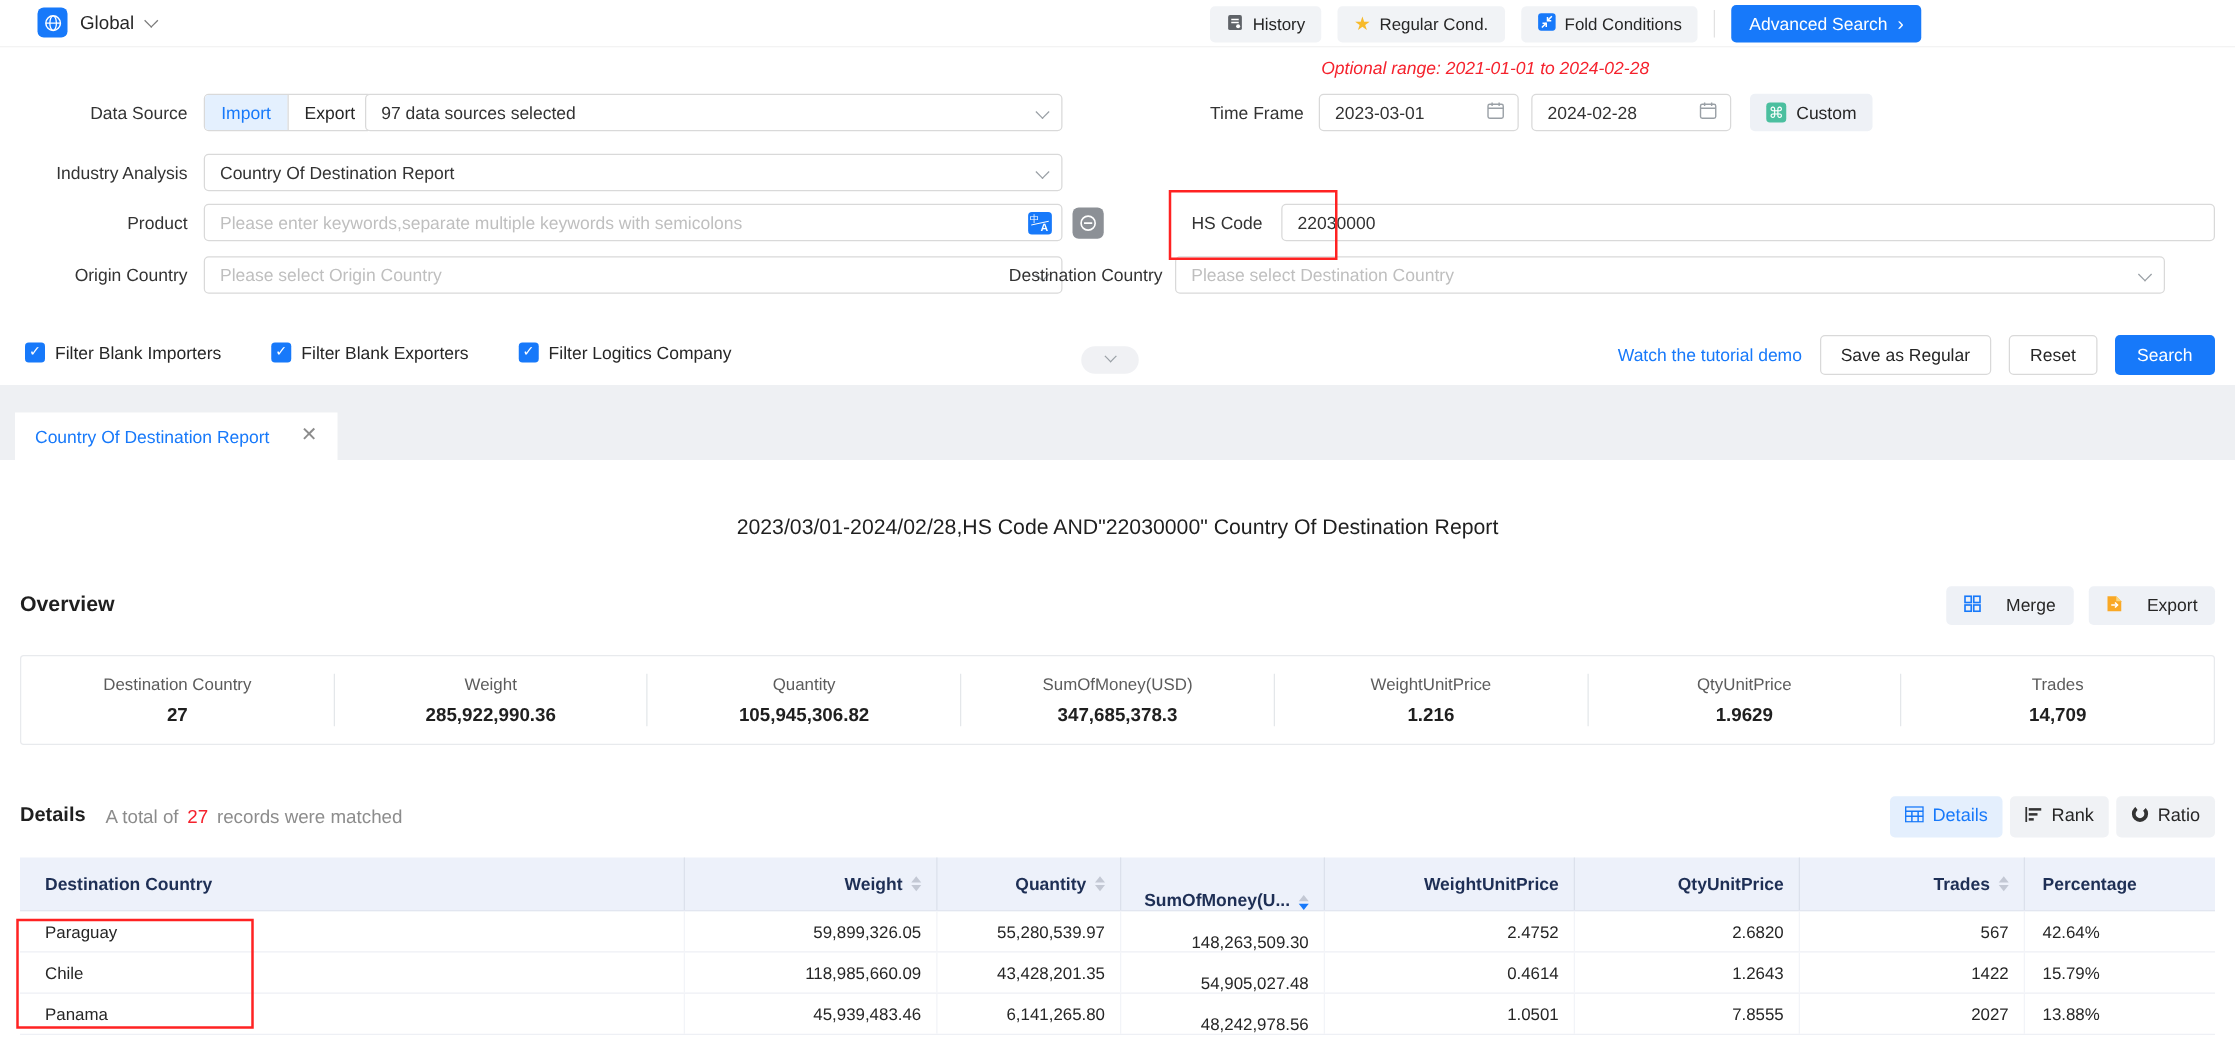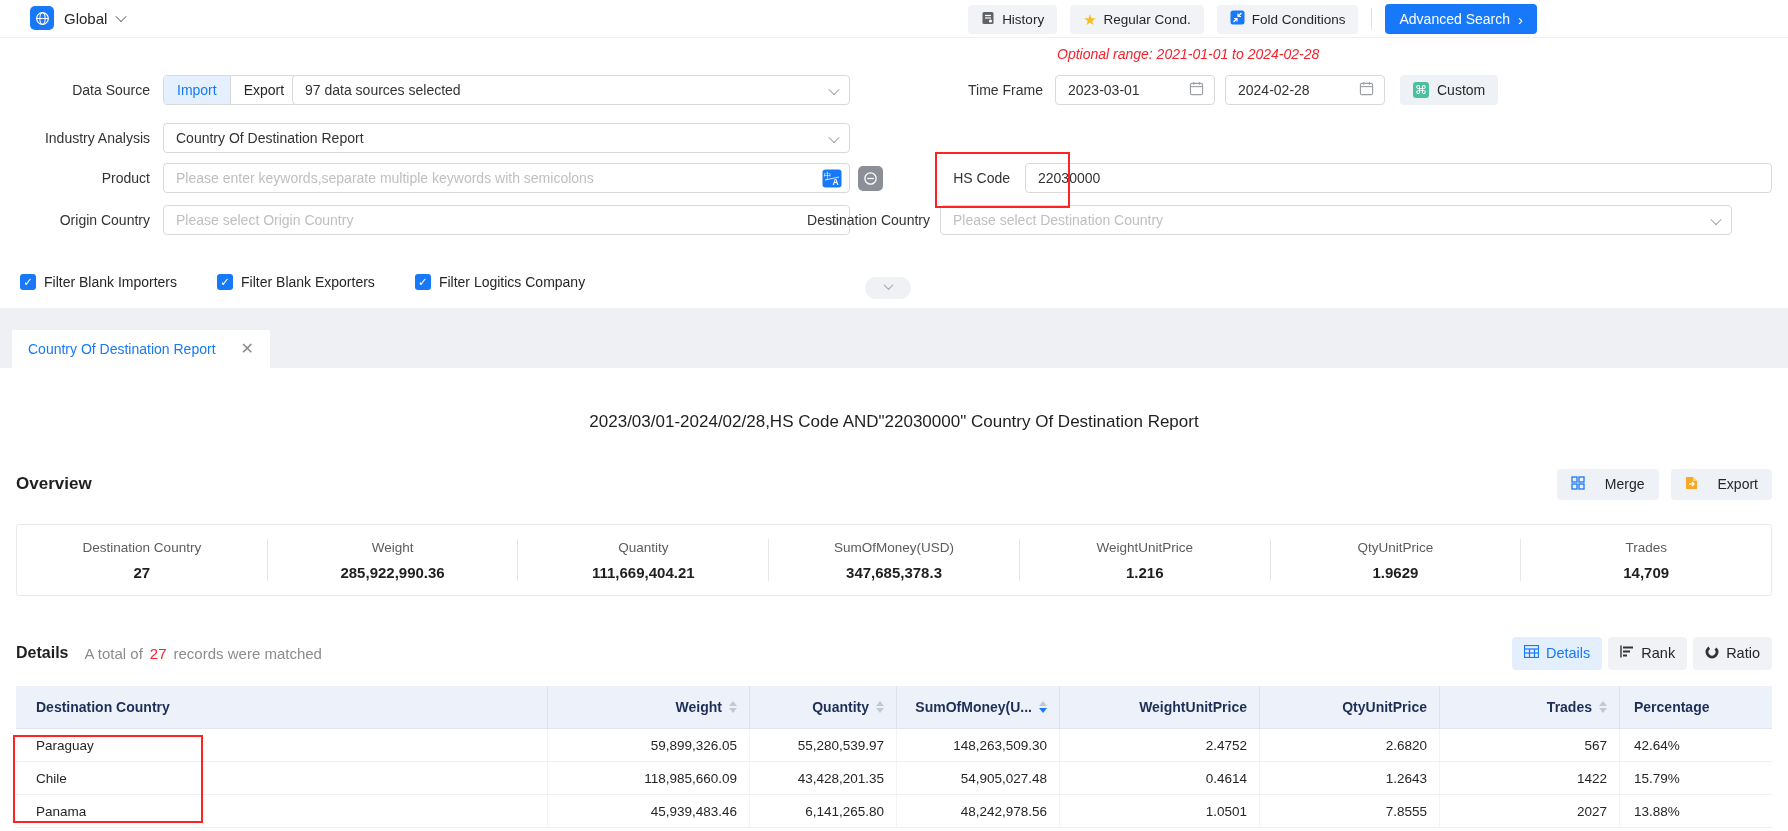--- a/index.html
+++ b/index.html
@@ -76,21 +76,21 @@
 
   
   .tbl { margin-top:16px; width:1756px; }
   .thead { display:flex; background:#edf1fa; height:43px; align-items:center; border-bottom:1px solid #e2e6f0; }
   .th { font-size:14px; font-weight:bold; color:#1e2f55; display:flex; align-items:center; height:100%; border-right:1px solid #dce1ec; }
   .th:last-child { border-right:none; }
   .trow { display:flex; height:33px; align-items:center; font-size:13.5px; color:#262626; border-bottom:1px solid #eef0f5; }
   .td { height:100%; display:flex; align-items:center; border-right:1px solid #f2f4f8; }
   .td:last-child { border-right:none; }
   .c1 { width:532px; padding-left:20px; }
-  .c2 { width:202px; } .c3 { width:147px; } .c4 { width:163px; }
+  .c2 { width:202px; } .c3 { width:147px; } .c4 { width:163px;align-items:flex-end; }
   .c5 { width:200px; } .c6 { width:180px; } .c7 { width:180px; }
   .c8 { width:152px; padding-left:14px; }
   .num { justify-content:flex-end; padding-right:12px; }
   .sorter { display:inline-flex; flex-direction:column; gap:2px; margin-left:7px; }
   .sorter i { display:block; width:0; height:0; border-left:4px solid transparent; border-right:4px solid transparent; }
   .sorter .up { border-bottom:5px solid #c3c8d4; }
   .sorter .dn { border-top:5px solid #c3c8d4; }
   .sorter .dn.on { border-top-color:#1779fa; }
   .tbody { position:relative; }
 
@@ -231,20 +231,26 @@
         <span>Filter Blank Exporters</span>
       </label>
       <label class="ck">
         <span class="ckbox">✓</span>
         <span>Filter Logitics Company</span>
       </label>
     </div>
     <div class="pill">
         <span class="chev"></span>
       </div>
+    <div class="facts">
+      <span class="link">Watch the tutorial demo</span>
+      <button class="btn-plain">Save as Regular</button>
+      <button class="btn-plain">Reset</button>
+      <button class="btn-primary">Search</button>
+    </div>
   </section>
 
   <div class="red-hs"></div>
 
   <div class="tabstrip">
     <div class="tab">
       <span>Country Of Destination Report</span>
       <span class="x">✕</span>
     </div>
   </div>
@@ -282,21 +288,21 @@
           <div class="sv">27</div>
         </div>
       <div class="sdiv"></div>
       <div class="stat">
           <div class="sl">Weight</div>
           <div class="sv">285,922,990.36</div>
         </div>
       <div class="sdiv"></div>
       <div class="stat">
           <div class="sl">Quantity</div>
-          <div class="sv">111,669,404.21</div>
+          <div class="sv">105,945,306.82</div>
         </div>
       <div class="sdiv"></div>
       <div class="stat">
           <div class="sl">SumOfMoney(USD)</div>
           <div class="sv">347,685,378.3</div>
         </div>
       <div class="sdiv"></div>
       <div class="stat">
           <div class="sl">WeightUnitPrice</div>
           <div class="sv">1.216</div>

